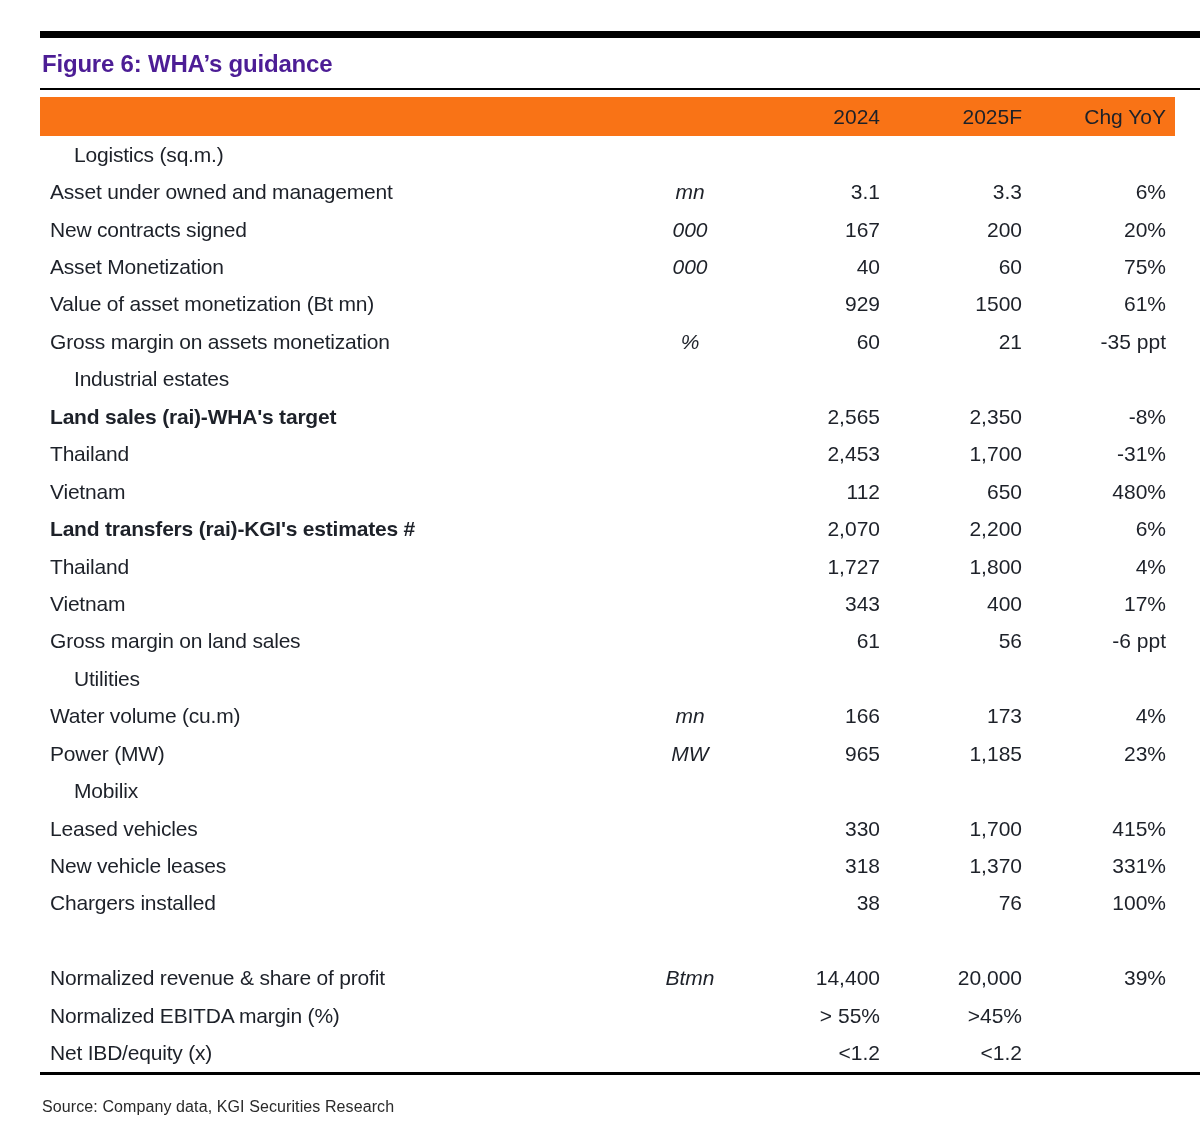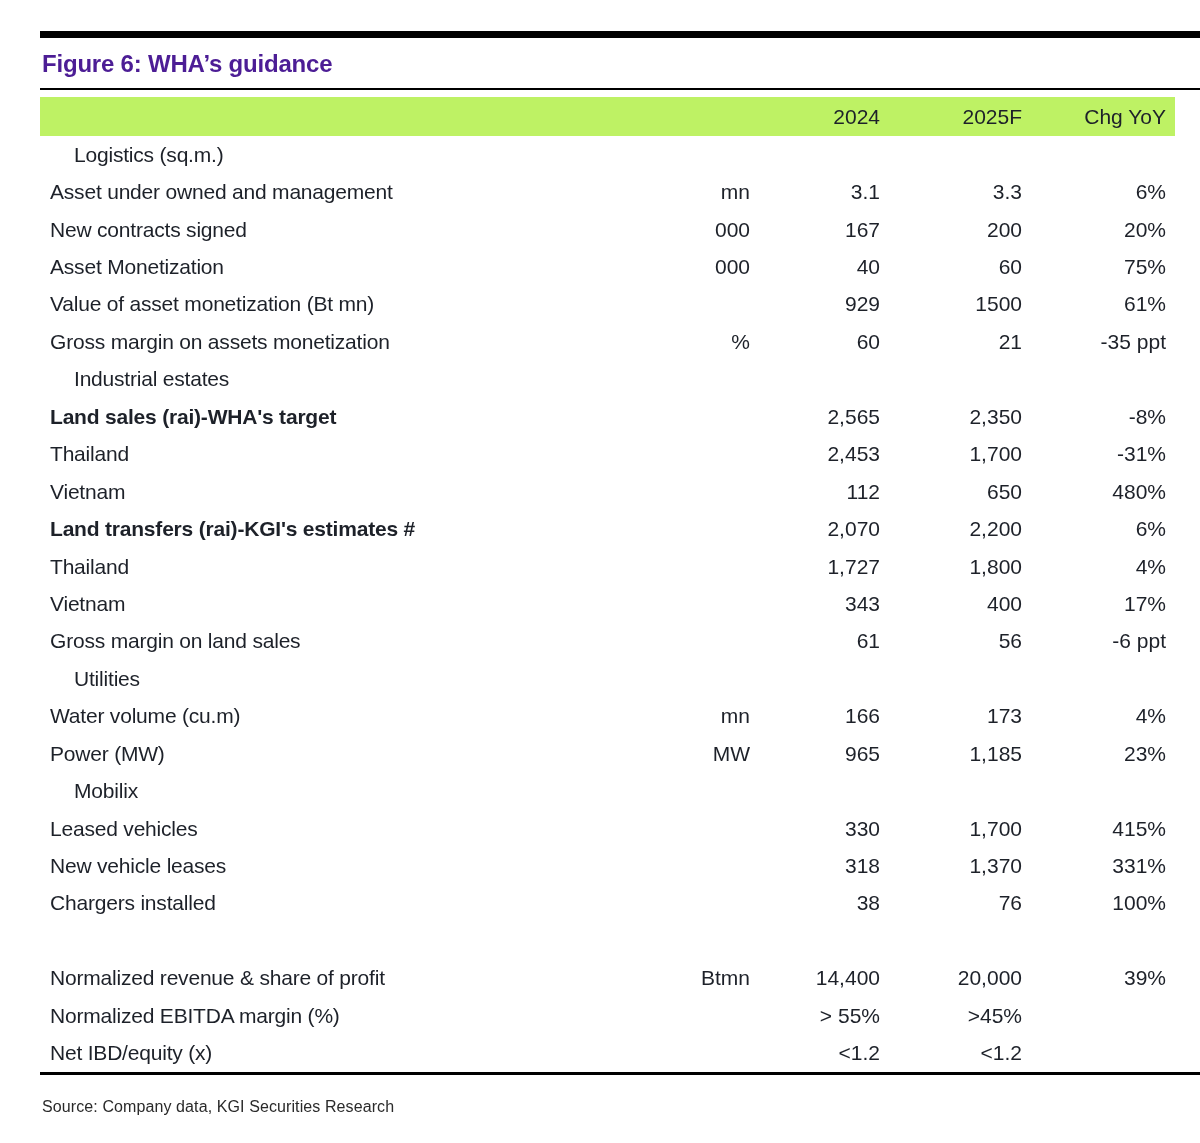--- a/index.html
+++ b/index.html
@@ -36,21 +36,21 @@
     font-size: 21px;
   }
   .header-row .hcell { text-align: right; white-space: nowrap; }
 
   .rows {
     position: absolute; left: 40px; top: 136px; width: 1126px;
     font-size: 21px;
   }
   .row { height: 37.44px; white-space: nowrap; }
   .cell-label { padding-left: 10px; letter-spacing: -0.2px; }
-  .cell-unit  { text-align: right; }
+  .cell-unit  { text-align: center; font-style: italic; }
   .cell-num   { text-align: right; }
   .row.bold .cell-label { font-weight: 700; }
   .row.section .cell-label span {
     text-decoration-thickness: 2px;
     text-underline-offset: 4px;
     margin-left: 24px;
   }
   .row.blank { visibility: hidden; }
 
   .rule-bottom {
@@ -66,21 +66,21 @@
 <body style="color: rgb(29, 33, 41);">
 
 <div class="page">
 
   <div class="bar-top"></div>
 
   <div class="fig-title">Figure 6: WHA’s guidance</div>
 
   <div class="rule-under-title"></div>
 
-  <div class="header-row col-grid" style="background: #bef264;">
+  <div class="header-row col-grid" style="background: #f97316;">
     <div class="hcell"></div>
     <div class="hcell"></div>
     <div class="hcell">2024</div>
     <div class="hcell">2025F</div>
     <div class="hcell">Chg YoY</div>
   </div>
 
   <div class="rows">
       <div class="row col-grid section">
     <div class="cell-label"><span>Logistics (sq.m.)</span></div>

